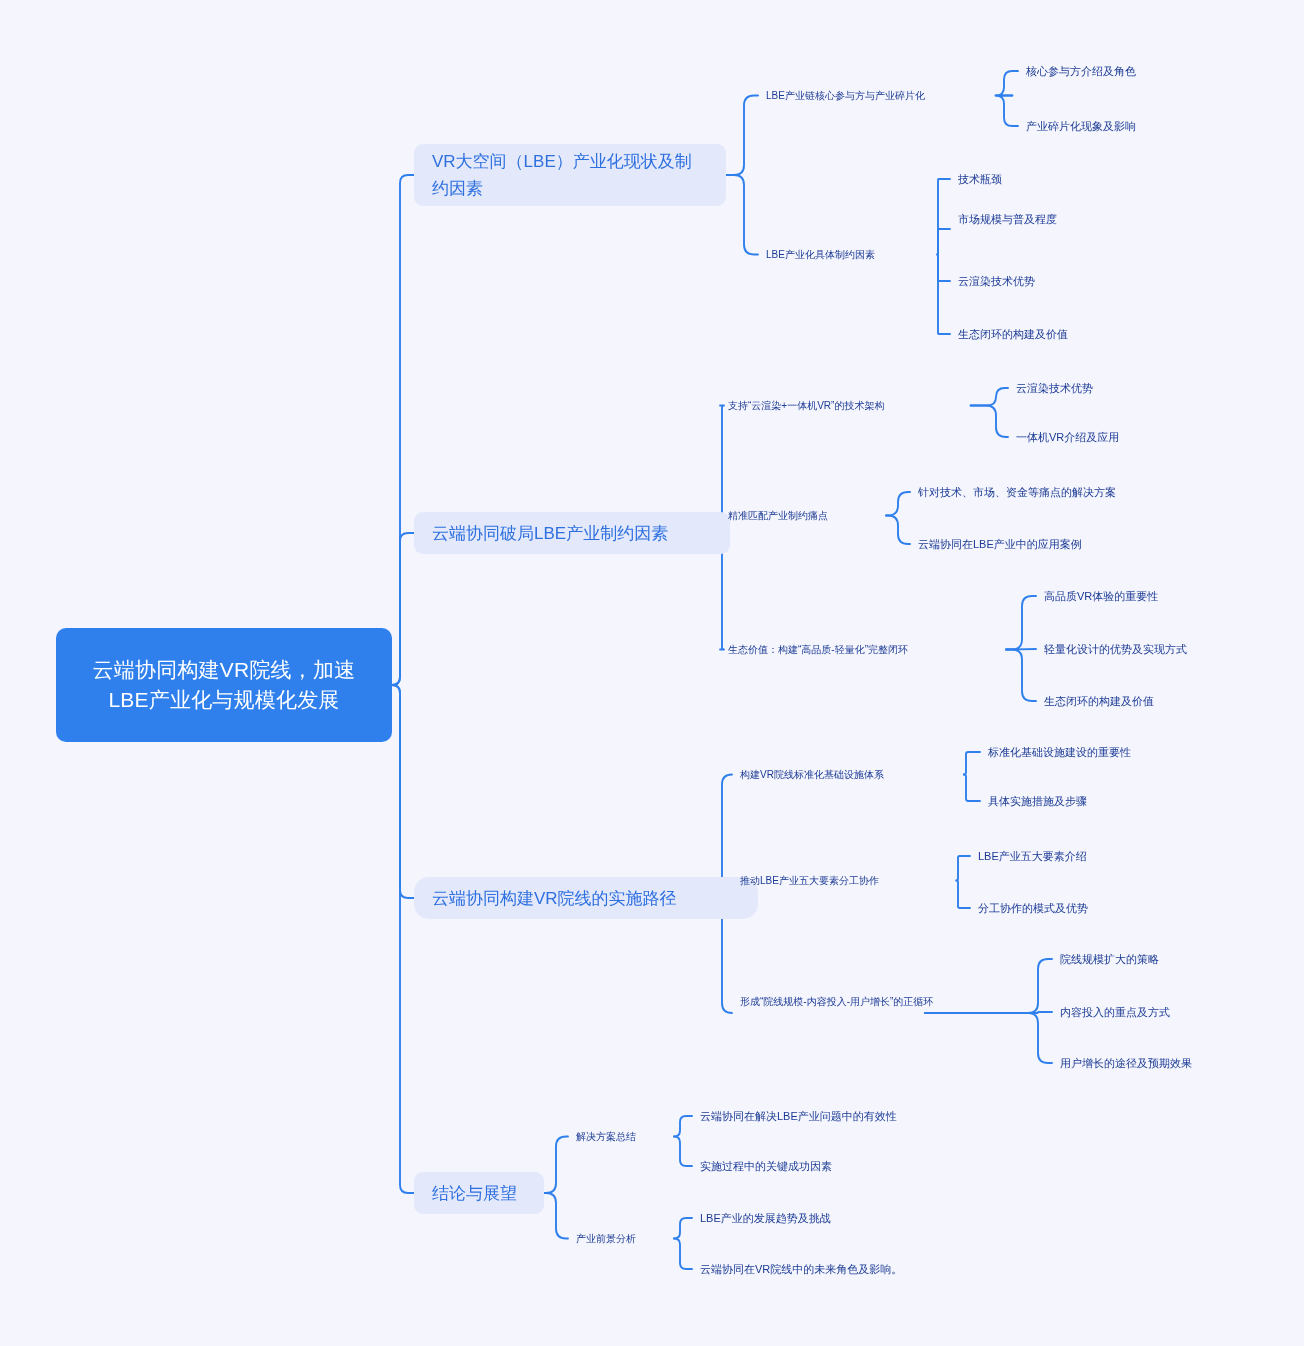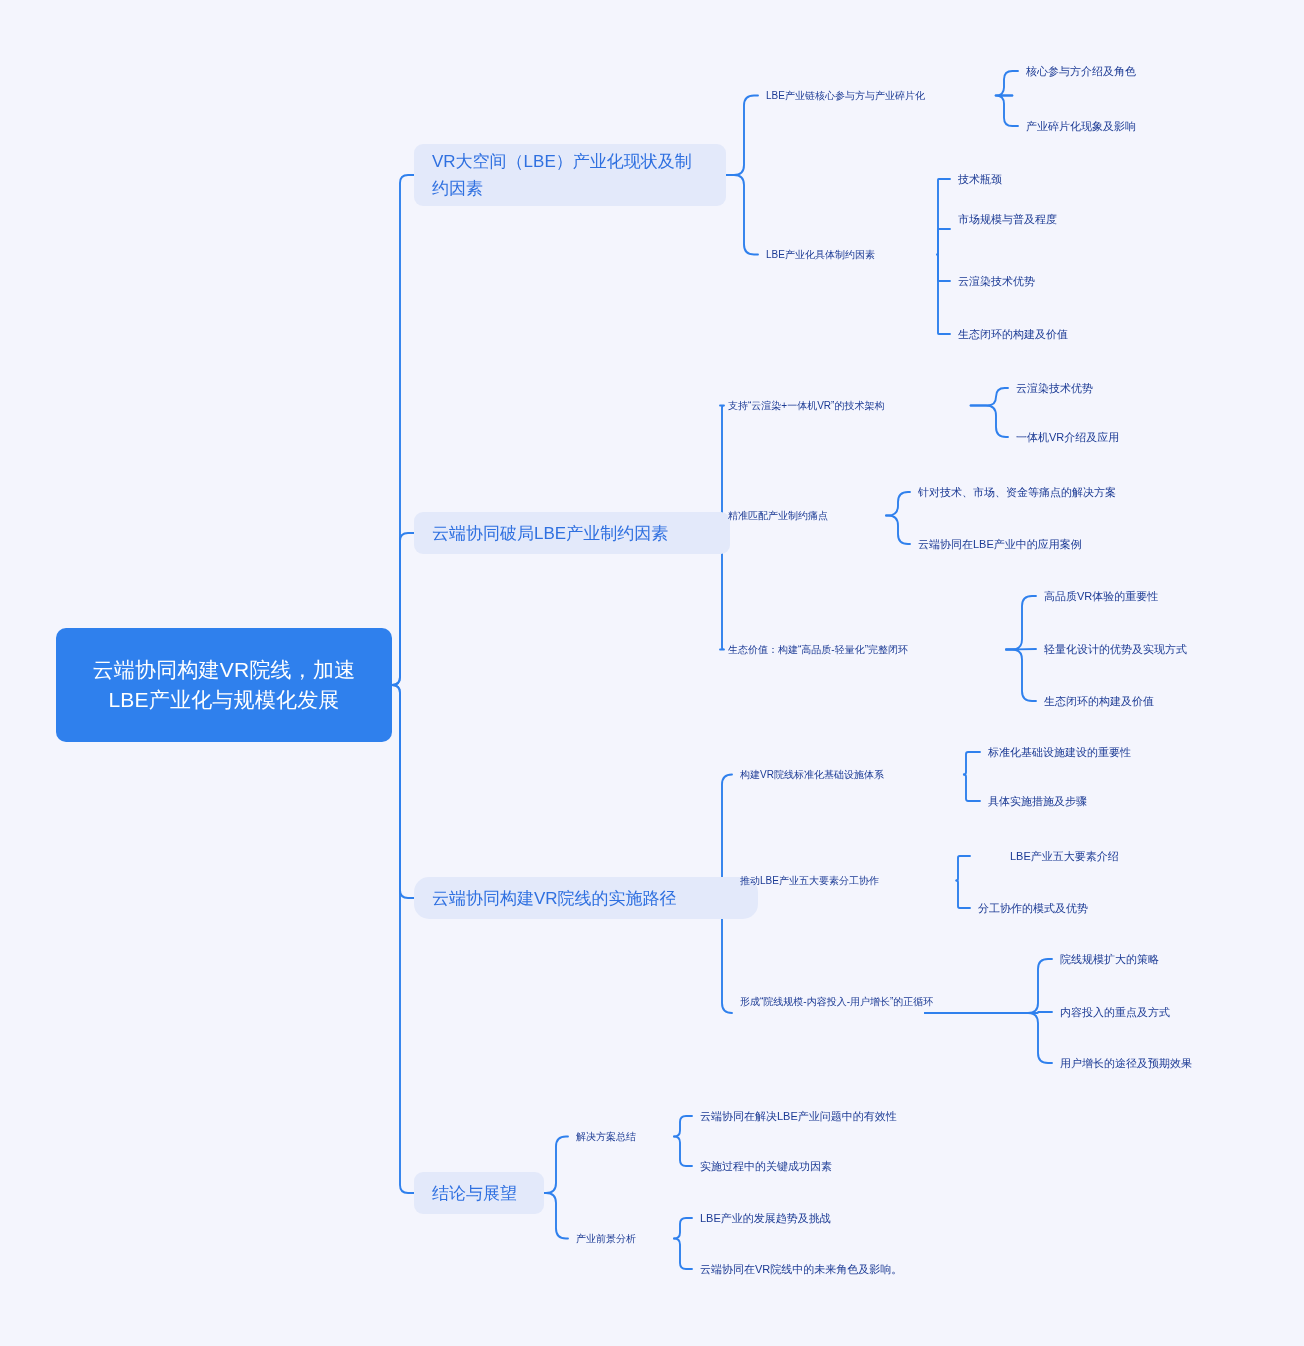--- a/index.html
+++ b/index.html
@@ -219,21 +219,21 @@
   <div class="l3-node" style="left:988px; top:741px;">
     <span class="txt">标准化基础设施建设的重要性</span>
   </div>
   <div class="l3-node" style="left:988px; top:790px;">
     <span class="txt">具体实施措施及步骤</span>
   </div>
 
   <div class="l2-node" style="left:740px; top:869px;">
     <span class="txt">推动LBE产业五大要素分工协作</span>
   </div>
-  <div class="l3-node" style="left:978px; top:845px;margin-left:32px;">
+  <div class="l3-node" style="left:978px; top:845px;">
     <span class="txt">LBE产业五大要素介绍</span>
   </div>
   <div class="l3-node" style="left:978px; top:897px;">
     <span class="txt">分工协作的模式及优势</span>
   </div>
 
   <div class="l2-node" style="left:740px; top:990px; width:200px;">
     <span class="txt">形成“院线规模-内容投入-用户增长”的正循环</span>
   </div>
   <div class="l3-node" style="left:1060px; top:948px;">

